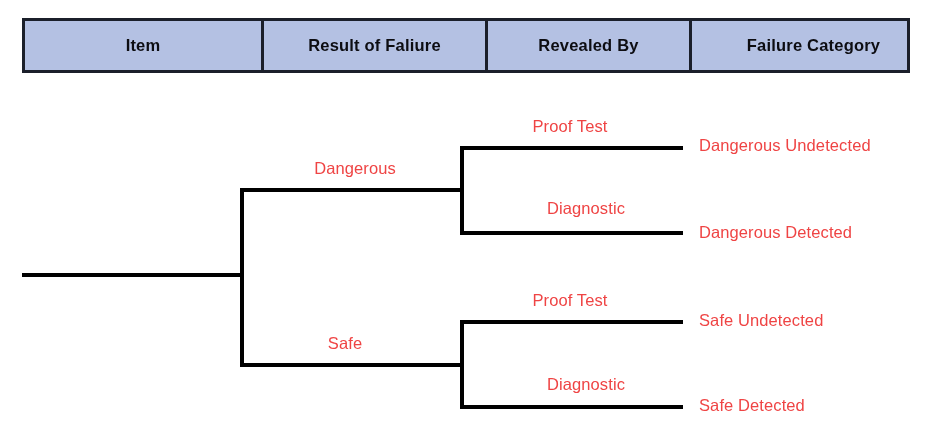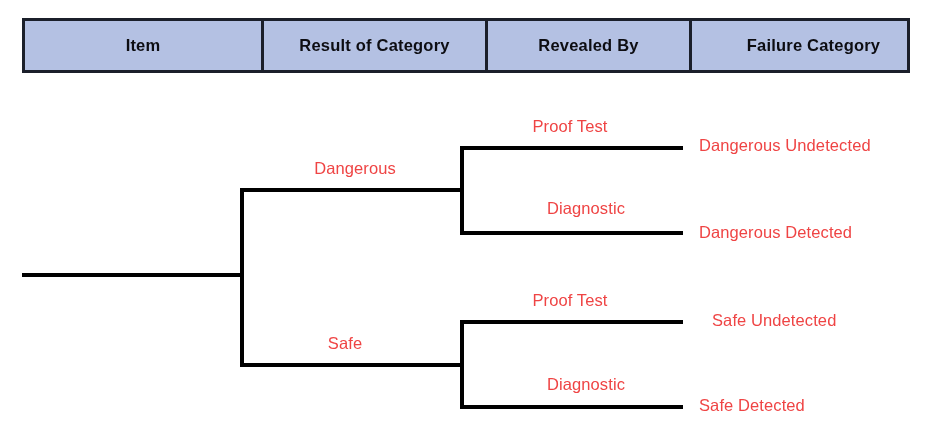--- a/index.html
+++ b/index.html
@@ -75,21 +75,21 @@
   }
   .tlabel.center { transform: translateX(-50%); }
 </style>
 </head>
 <body>
 
 <div id="canvas">
 
   <div id="header-table">
     <div class="hcell c0">Item</div>
-    <div class="hcell c1">Result of Category</div>
+    <div class="hcell c1">Result of Faliure</div>
     <div class="hcell c2">Revealed By</div>
     <div class="hcell c3">Failure Category</div>
   </div>
 
   <div id="tree">
 
     <div class="hline" style="left:22px; top:273px; width:222px;"></div>
 
     <div class="vline" style="left:240px; top:188px; height:179px;"></div>
 
@@ -106,20 +106,20 @@
     <div class="tlabel" style="left:699px; top:136px;">Dangerous Undetected</div>
 
     <div class="hline" style="left:460px; top:231px; width:223px;"></div>
     <div class="tlabel center" style="left:586px; top:199px;">Diagnostic</div>
     <div class="tlabel" style="left:699px; top:223px;">Dangerous Detected</div>
 
     <div class="vline" style="left:460px; top:320px; height:89px;"></div>
 
     <div class="hline" style="left:460px; top:320px; width:223px;"></div>
     <div class="tlabel center" style="left:570px; top:291px;">Proof Test</div>
-    <div class="tlabel" style="left:699px; top:311px;margin-left:13px;">Safe Undetected</div>
+    <div class="tlabel" style="left:699px; top:311px;">Safe Undetected</div>
 
     <div class="hline" style="left:460px; top:405px; width:223px;"></div>
     <div class="tlabel center" style="left:586px; top:375px;">Diagnostic</div>
     <div class="tlabel" style="left:699px; top:396px;">Safe Detected</div>
 
   </div>
 </div>
 
 </body></html>

